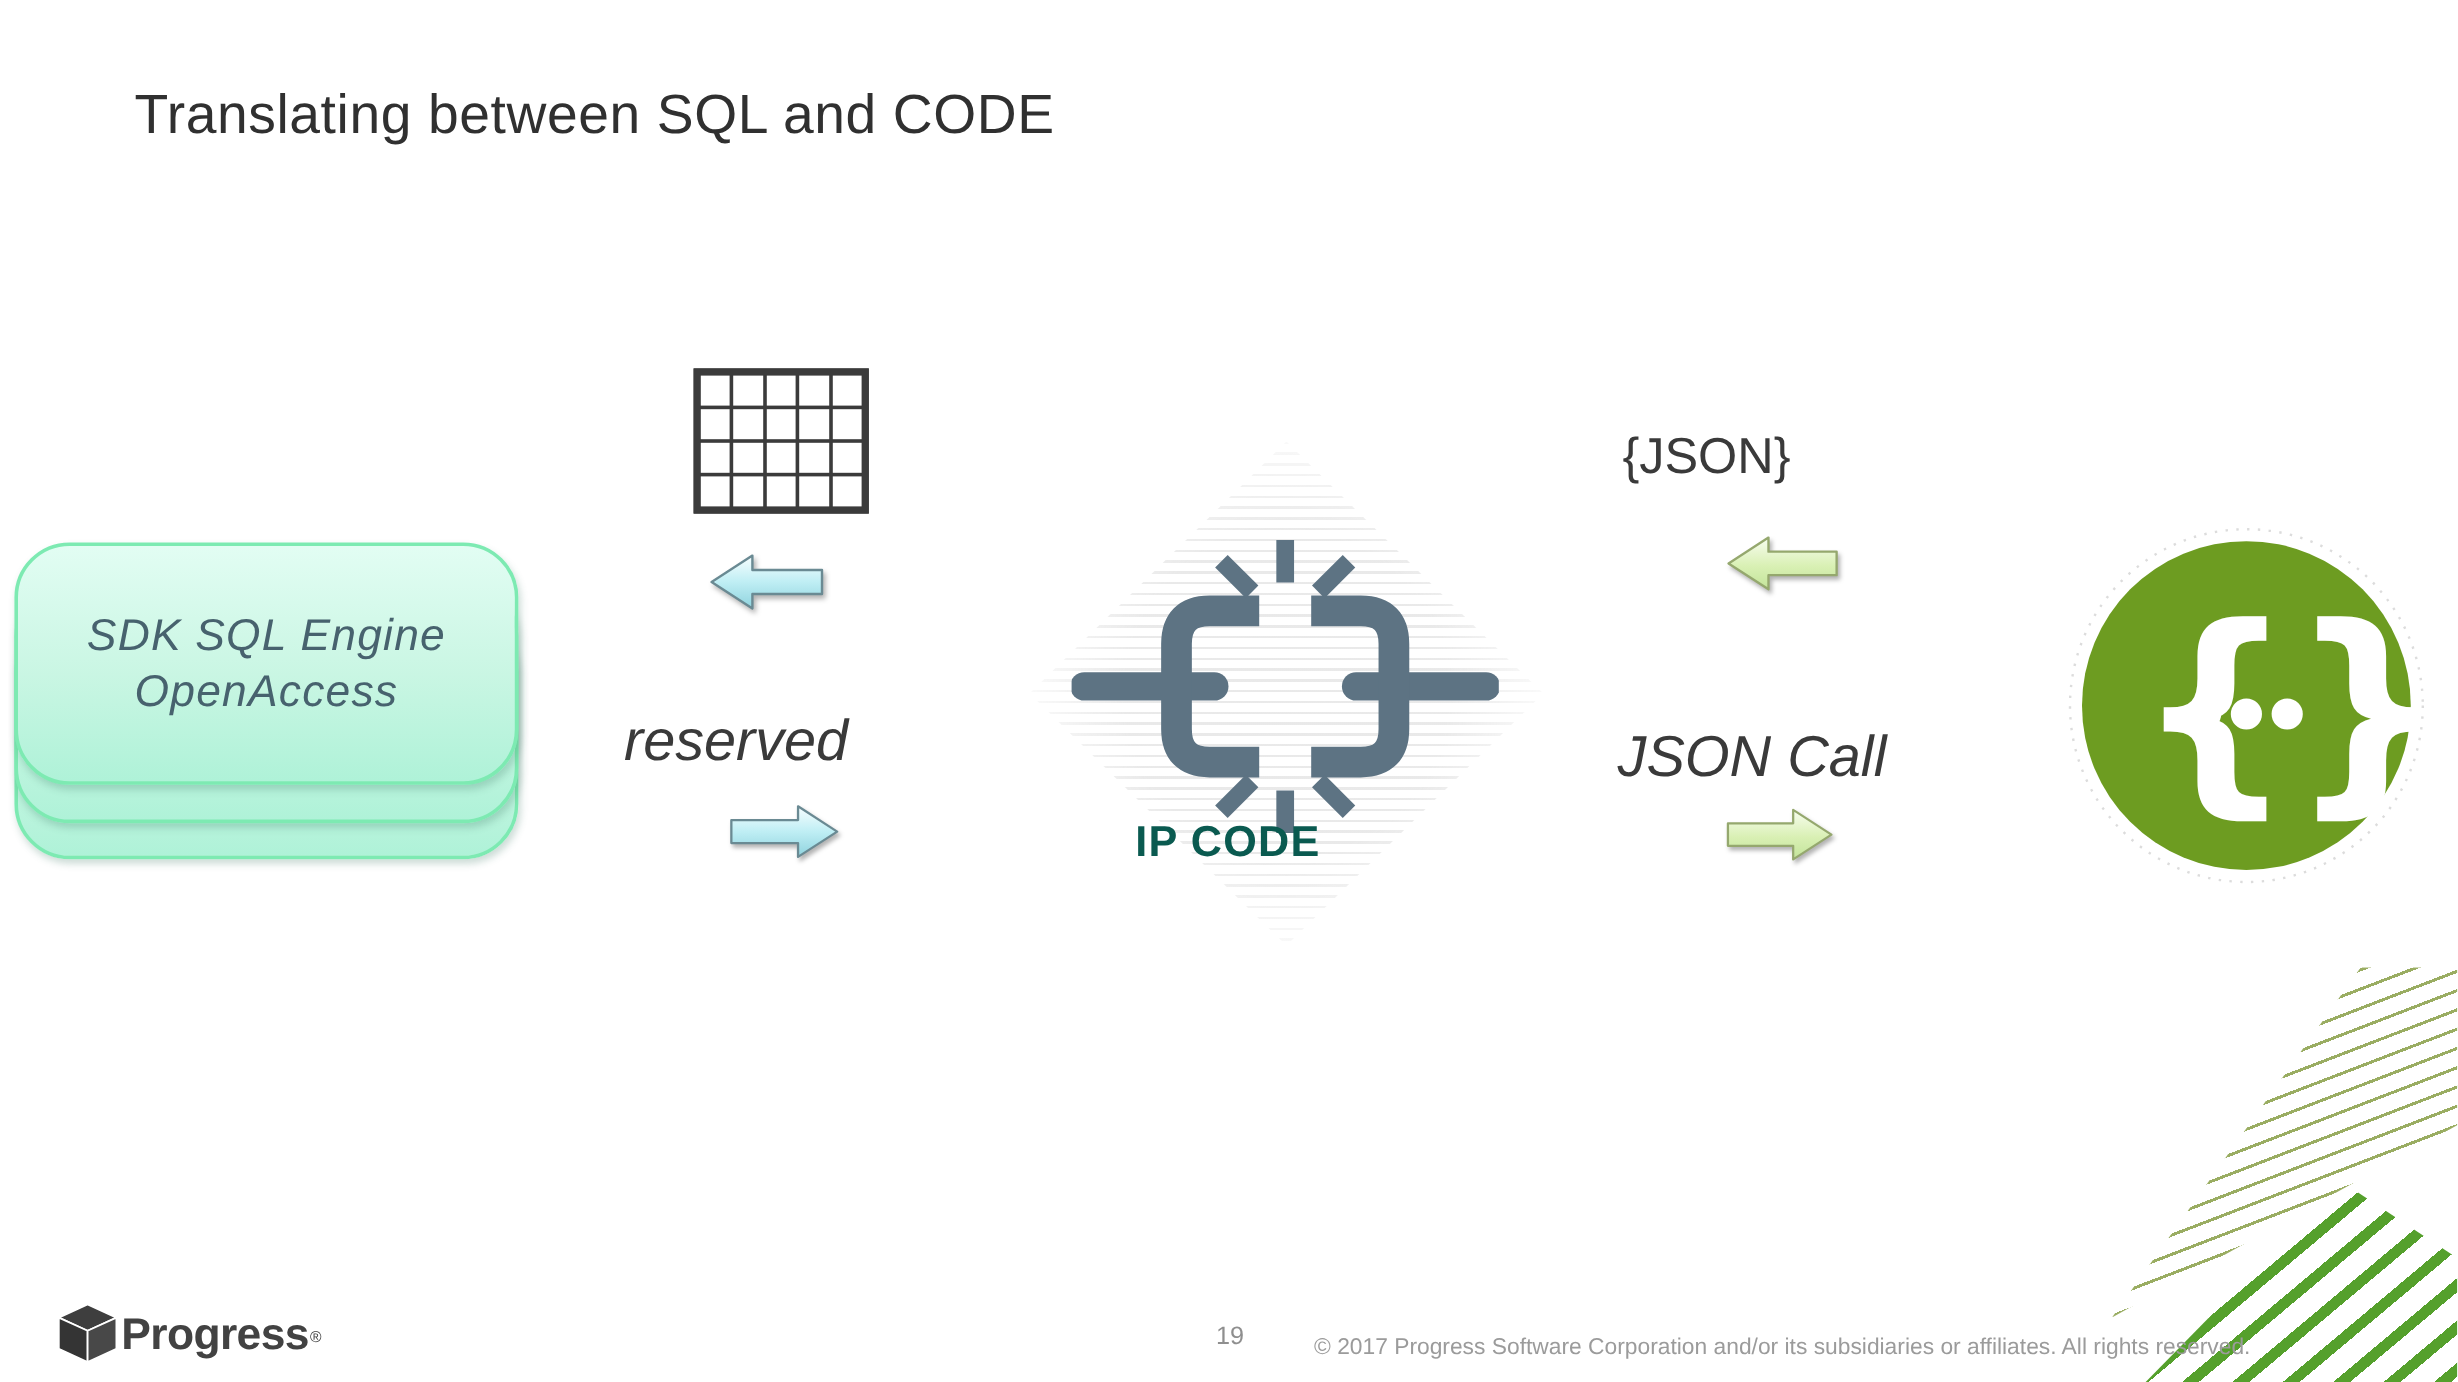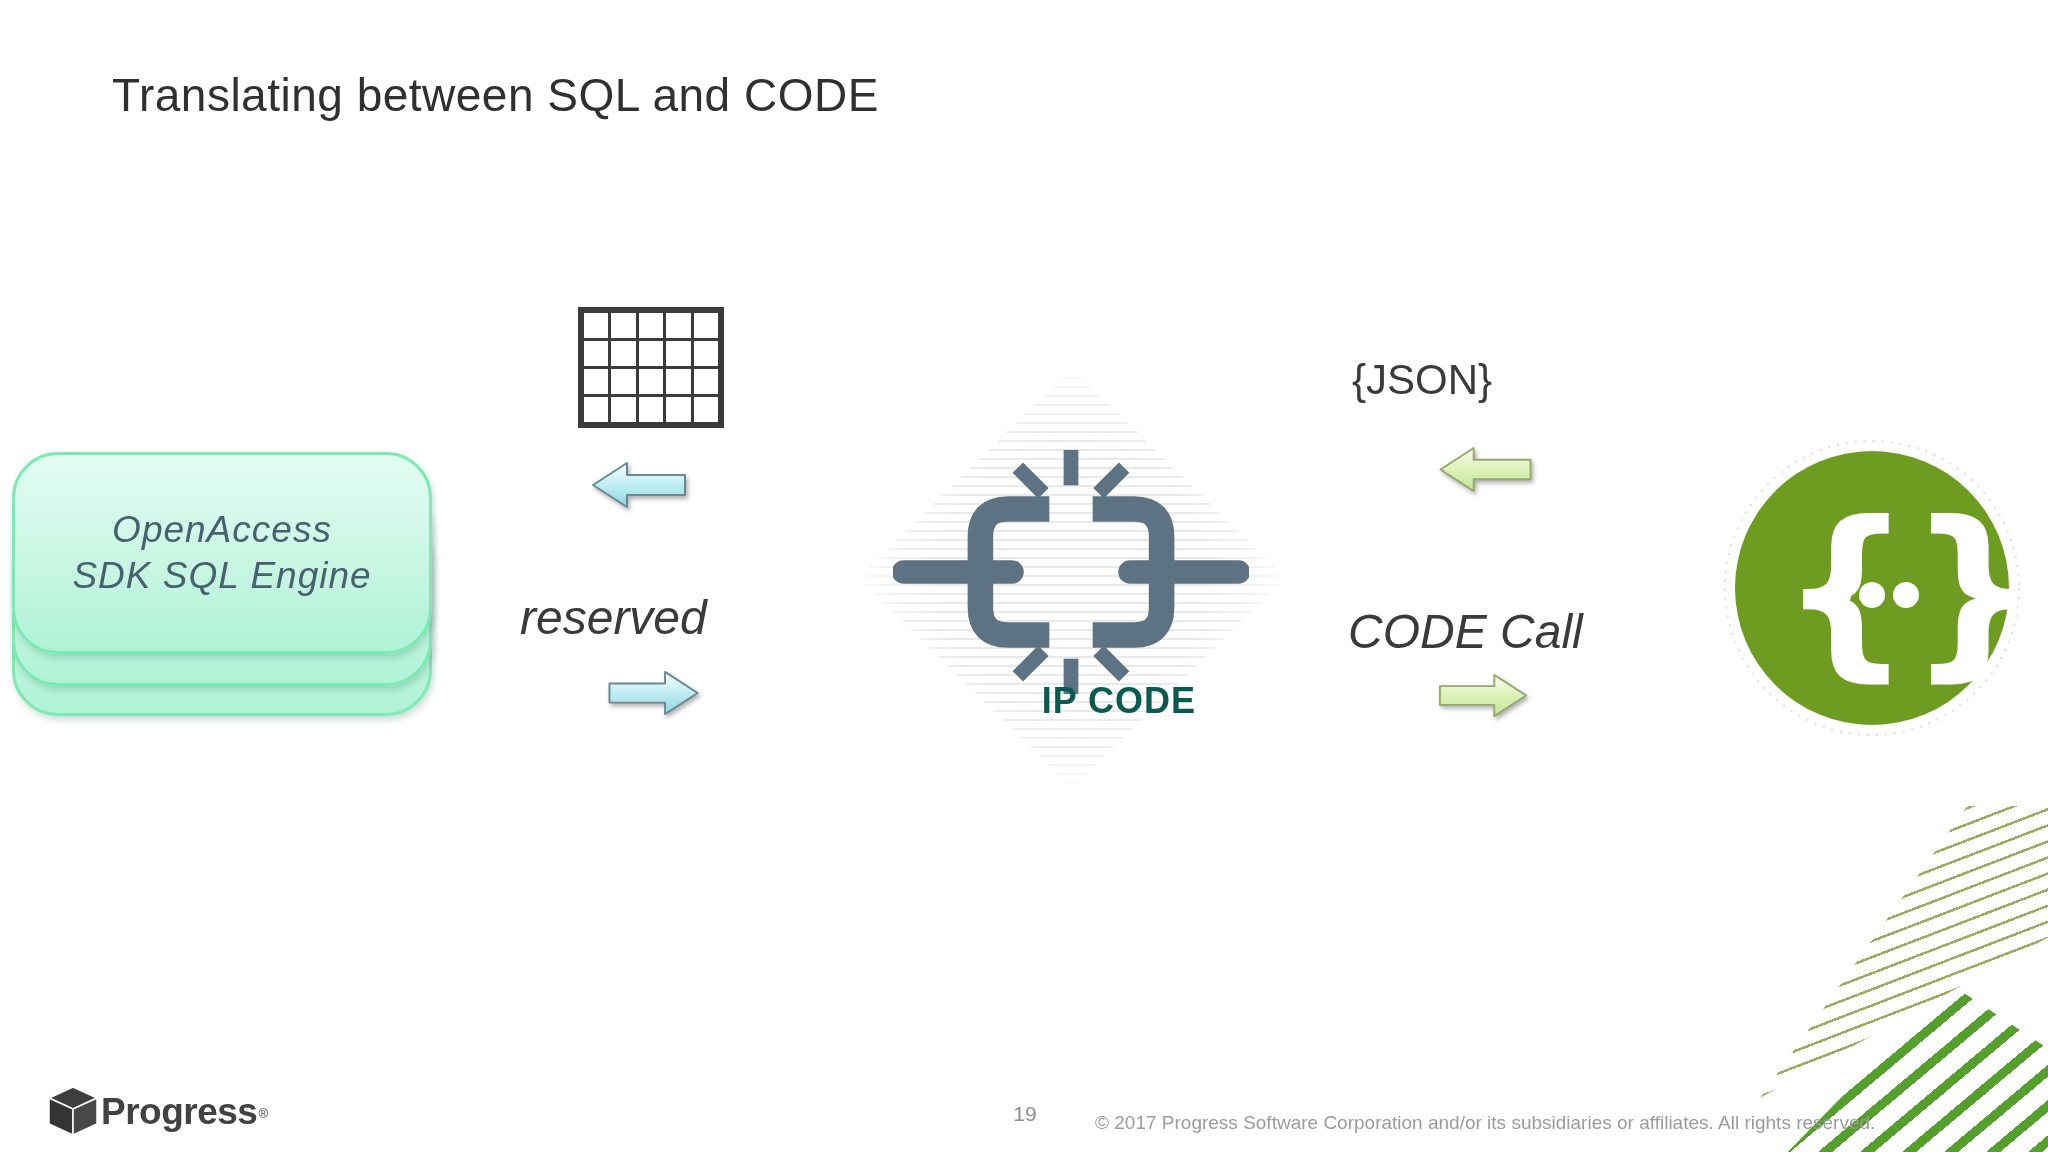--- a/index.html
+++ b/index.html
@@ -46,21 +46,21 @@
   
   .arrow{overflow:visible;}
   .arrow polygon{stroke-linejoin:round;}
 
   
   .flow-label{color:#3a3a3a;text-align:left;}
   .lbl-ipexecute{left:520px;top:590px;width:270px;font-size:48px;font-style:italic;}
   .lbl-json{left:1352px;top:356px;width:280px;font-size:42px;}
   .lbl-restcall{left:1348px;top:604px;width:300px;font-size:48px;font-style:italic;}
   .lbl-ipcode{
-    left:946px;top:680px;width:250px;text-align:right;
+    left:946px;top:680px;width:250px;text-align:left;
     font-size:36px;font-weight:bold;color:#0a5a50;letter-spacing:1px;
   }
 
   
   .diamond{
     left:858px;top:368px;width:428px;height:420px;
     background:repeating-linear-gradient(180deg,
       rgba(120,120,120,0.16) 0 2px, transparent 2px 9px);
     clip-path:polygon(50% 0,100% 50%,50% 100%,0 50%);
     -webkit-mask-image:radial-gradient(circle at 50% 50%,#000 45%,transparent 80%);
@@ -91,22 +91,22 @@
 </head>
 <body>
 
 <div class="abs slide-title">Translating between SQL and CODE</div>
 
 <div class="abs stack">
   <div class="stack-layer l3"></div>
   <div class="stack-layer l2"></div>
   <div class="stack-layer l1">
     <div class="stack-text">
+      <div>SDK SQL Engine</div>
       <div>OpenAccess</div>
-      <div>SDK SQL Engine</div>
     </div>
   </div>
 </div>
 
 <div class="abs grid-icon">
     <i></i>
     <i></i>
     <i></i>
     <i></i>
     <i></i>
@@ -174,21 +174,21 @@
   <defs>
     <linearGradient id="greenGrad" x1="0" y1="0" x2="0" y2="1">
       <stop offset="0" stop-color="#f8fdf0"></stop>
         <stop offset="0.55" stop-color="#d9f0b4"></stop>
         <stop offset="1" stop-color="#c3e49a"></stop>
     </linearGradient>
   </defs>
   <polygon points="94,14 36,14 36,2 2,24 36,46 36,34 94,34" fill="url(#greenGrad)" stroke="#95a86e" stroke-width="2" style="filter:drop-shadow(2px 3px 2px rgba(0,0,0,0.3));"></polygon>
 </svg>
 
-<div class="abs flow-label lbl-restcall">CODE Call</div>
+<div class="abs flow-label lbl-restcall">JSON Call</div>
 
 <svg class="abs arrow" style="left:1436px;top:673px;" width="96" height="45" viewBox="0 0 94 48">
   <polygon points="0,14 58,14 58,2 92,24 58,46 58,34 0,34" fill="url(#greenGrad)" stroke="#95a86e" stroke-width="2" style="filter:drop-shadow(2px 3px 2px rgba(0,0,0,0.3));"></polygon>
 </svg>
 
 <svg class="abs" style="left:1722px;top:438px;" width="300" height="300" viewBox="0 0 300 300">
   <circle cx="150" cy="150" r="147" fill="none" stroke="#dcdcdc" stroke-width="2" stroke-dasharray="2 7"></circle>
   <circle cx="150" cy="150" r="137" fill="#6d9c21"></circle>
   <g fill="#ffffff" font-family="DejaVu Sans, sans-serif" font-weight="bold" font-size="185">
     <text x="58" y="216">{</text>

